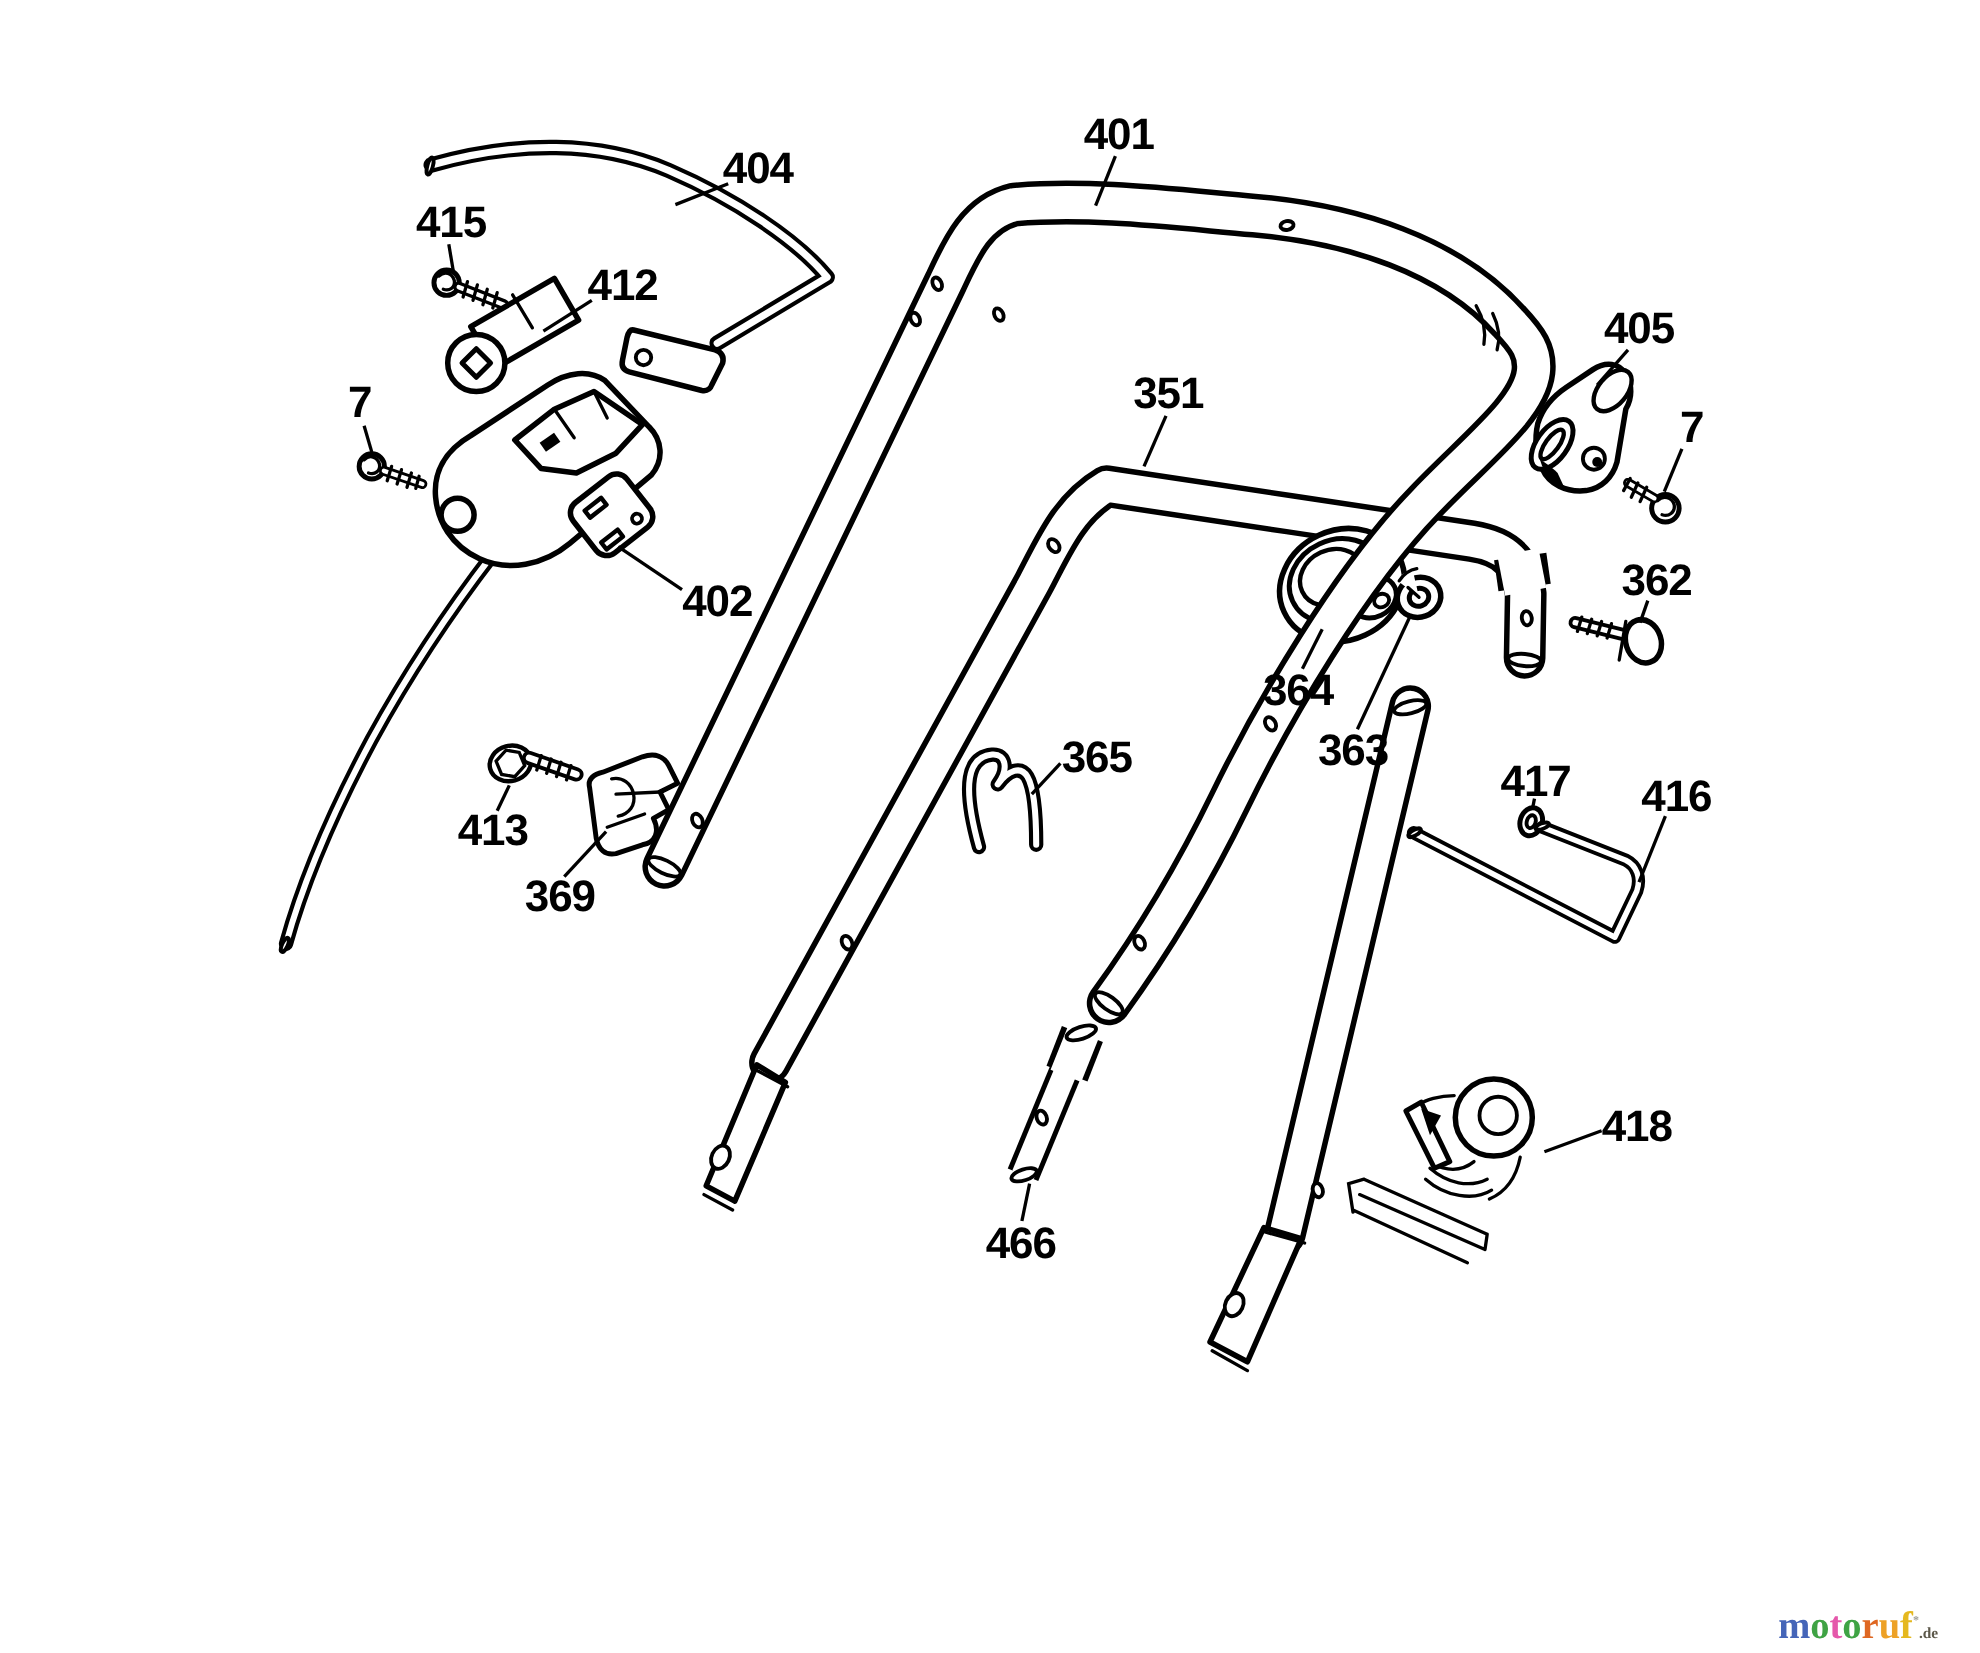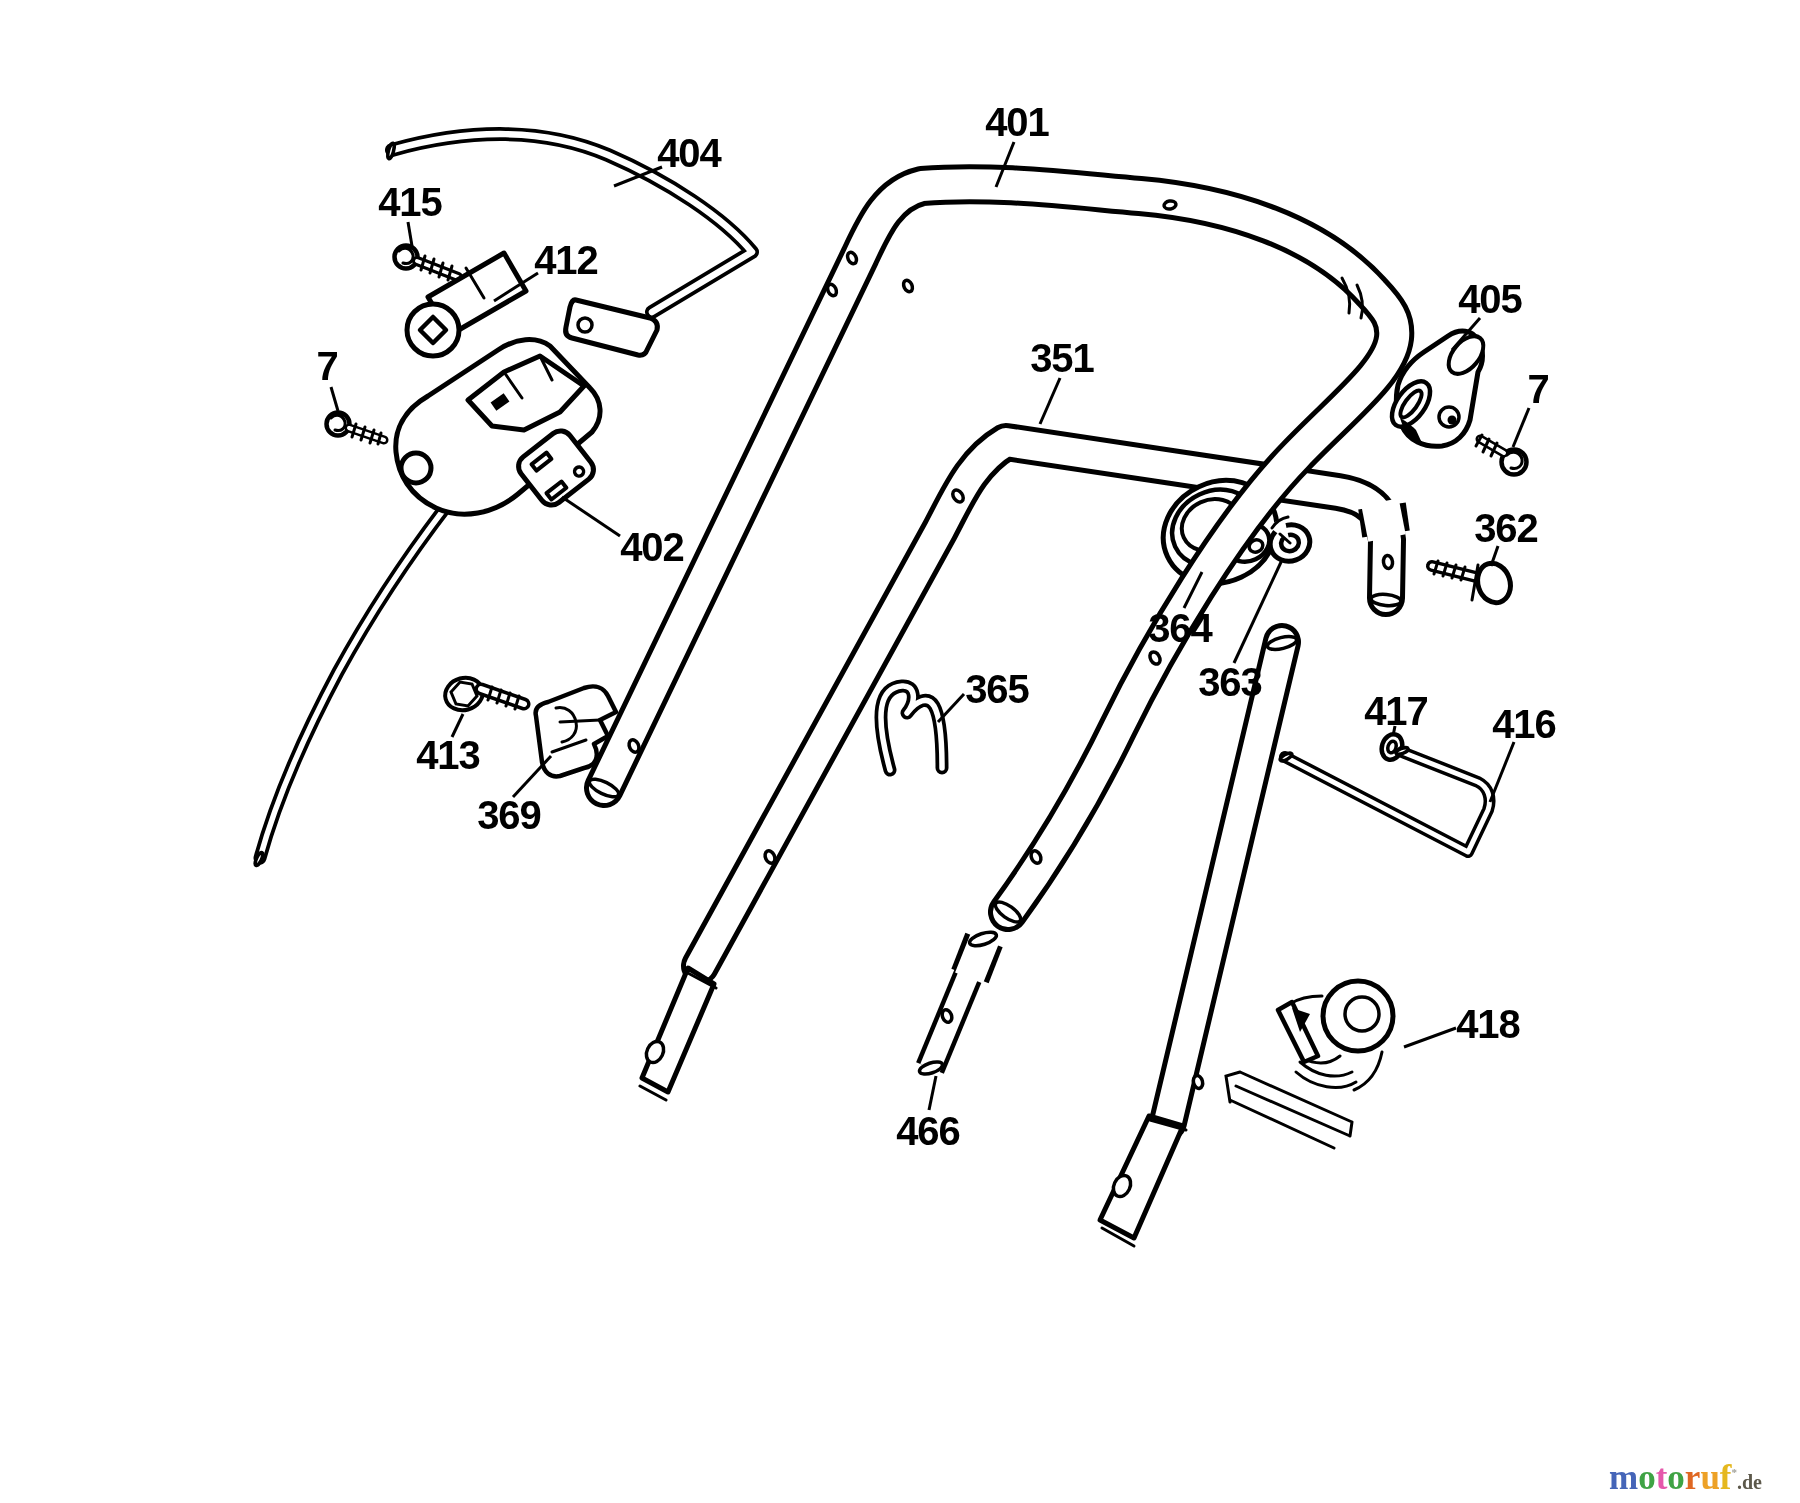--- a/index.html
+++ b/index.html
@@ -11,21 +11,21 @@
   .butt{stroke-linecap:butt;}
   .wfill{fill:#fff;stroke:#000;stroke-linejoin:round;}
   .thin{stroke:#000;fill:none;stroke-width:3;stroke-linecap:round;}
   .hole{fill:#fff;stroke:#000;stroke-width:3.5;}
   .leader{stroke:#000;stroke-width:3;}
   .part-label{font:700 40px "Liberation Sans",sans-serif;fill:#000;letter-spacing:-1px;
               text-anchor:middle;dominant-baseline:central;}
   .watermark{position:absolute;right:6px;bottom:8px;
              font-family:"Liberation Serif",serif;font-weight:700;font-size:35px;
              line-height:1;white-space:nowrap;}
-  .watermark .wm-suffix{font-size:20px;font-weight:700;}
+  .watermark .wm-suffix{font-size:14px;font-weight:700;}
   .watermark .wm-mark{font-size:11px;vertical-align:super;}
 </style>
 </head>
 <body>
 
 <div class="stage">
 <svg id="diagram-svg" width="1800" height="1503" viewBox="0 0 1800 1503">
 
   <g>
     <path class="ink" stroke-width="14" d="M 392,150 C 470,128 545,128 608,155 C 668,181 724,218 752,252 L 652,312"></path>

